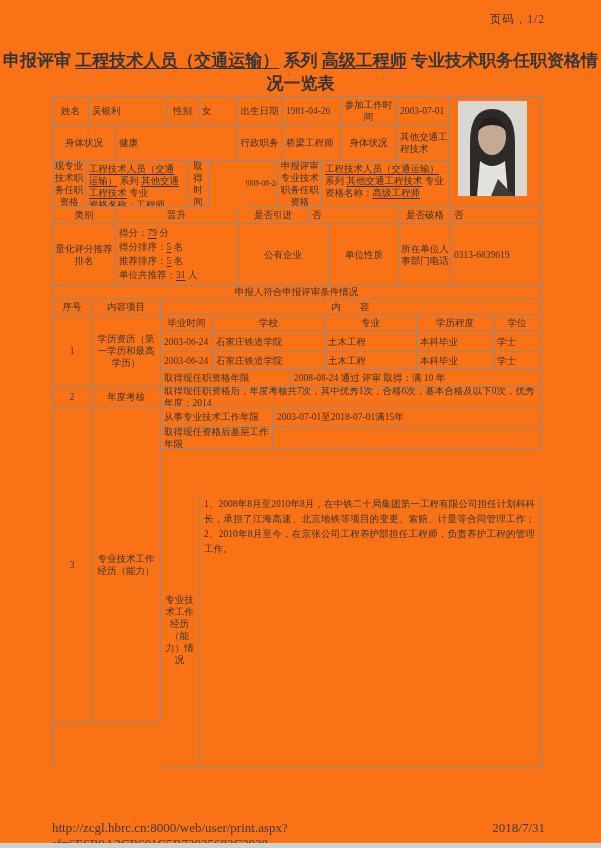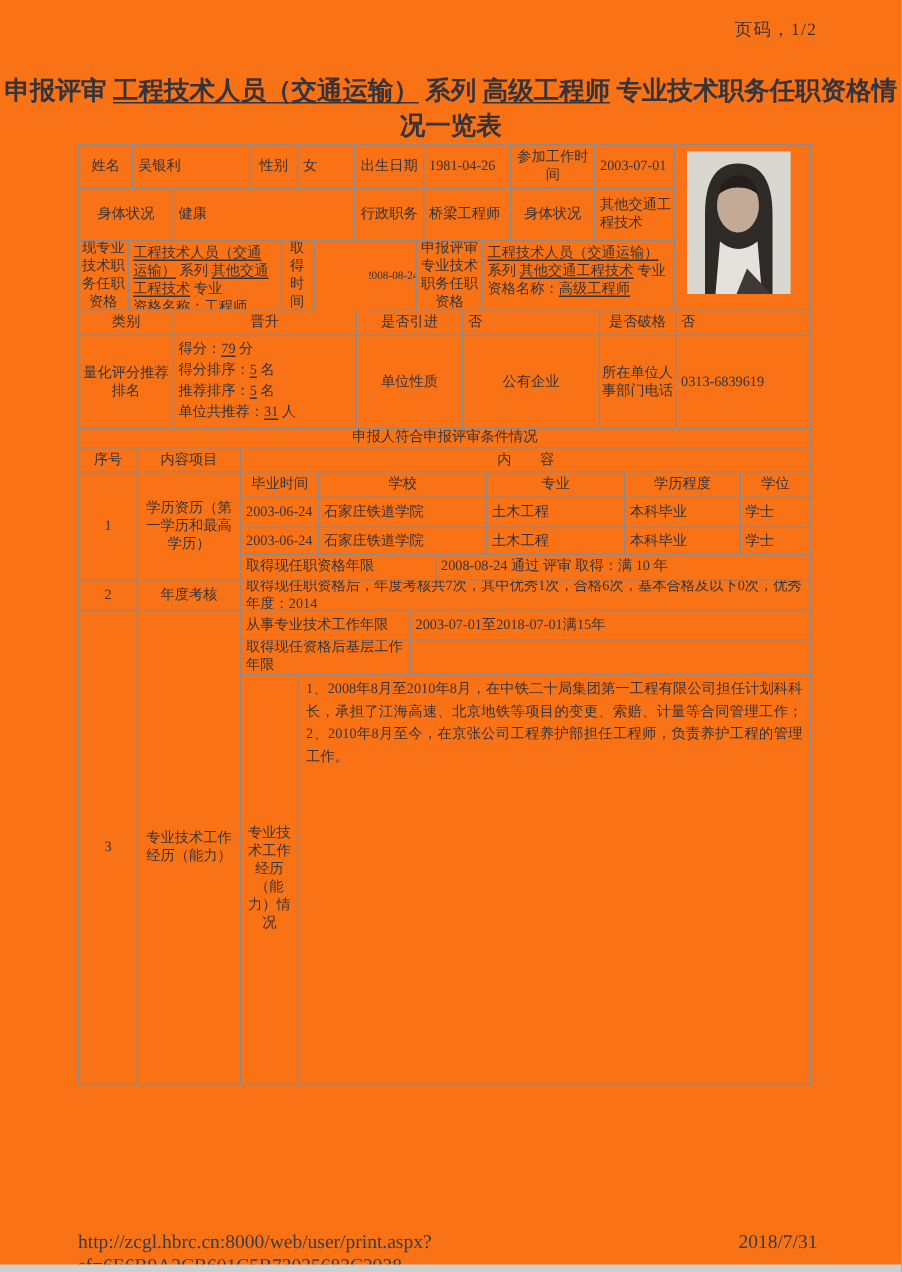--- a/index.html
+++ b/index.html
@@ -25,21 +25,21 @@
   .r1 .c{height:29px;} .r2 .c{height:35px;} .r3 .c{height:46px;}
   .r4 .c{height:17px;} .r5 .c{height:62px;}
   .band .c{height:13px;} .hdr .c{height:16px;}
   .pre{white-space:pre;}
   .sec{display:flex;}
   .no-col{width:39px;}
   .item-col{width:69px;}
   .sec-body{width:380px;display:flex;flex-direction:column;}
   .eh .c{height:17px;} .er1 .c{height:20px;} .er2 .c{height:18px;} .ey .c{height:17px;}
   .a2 .c{height:20px;}
-  .x1 .c{height:20px;} .x2 .c{height:23px;} .x3 .c{height:273px;}
+  .x1 .c{height:20px;} .x2 .c{height:23px;} .x3 .c{height:273px;margin-top:44px;}
   .longtxt{line-height:15px;text-align:justify;padding:3px 5px;}
   .footer{position:absolute;top:820px;left:52px;width:493px;display:flex;justify-content:space-between;font-size:13px;color:#3b3b40;}
   .scan-edge{position:absolute;bottom:0;left:0;width:100%;height:5px;background:#ccd2cf;}
 </style>
 </head>
 <body>
 
 <div class="page">
 
   <div class="pageno">页码，1/2</div>
@@ -120,22 +120,22 @@
     </div>
 
     <div class="row r5">
       <div class="c lab" style="width:63px">量化评分推荐排名</div>
       <div class="c ml" style="width:122px;line-height:14px">
         <span>得分：</span><span class="u">79</span> <span>分</span><br>
         <span>得分排序：</span><span class="u">5</span> <span>名</span><br>
         <span>推荐排序：</span><span class="u">5</span> <span>名</span><br>
         <span>单位共推荐：</span><span class="u">31</span> <span>人</span>
       </div>
+      <div class="c lab" style="width:91px">公有企业</div>
       <div class="c lab" style="width:71px">单位性质</div>
-      <div class="c lab" style="width:91px">公有企业</div>
       <div class="c lab" style="width:51px">所在单位人事部门电话</div>
       <div class="c val" style="width:90px">0313-6839619</div>
     </div>
 
     <div class="row band">
       <div class="c lab" style="width:488px">申报人符合申报评审条件情况</div>
     </div>
 
     <div class="row hdr">
       <div class="c lab no-col">序号</div>

